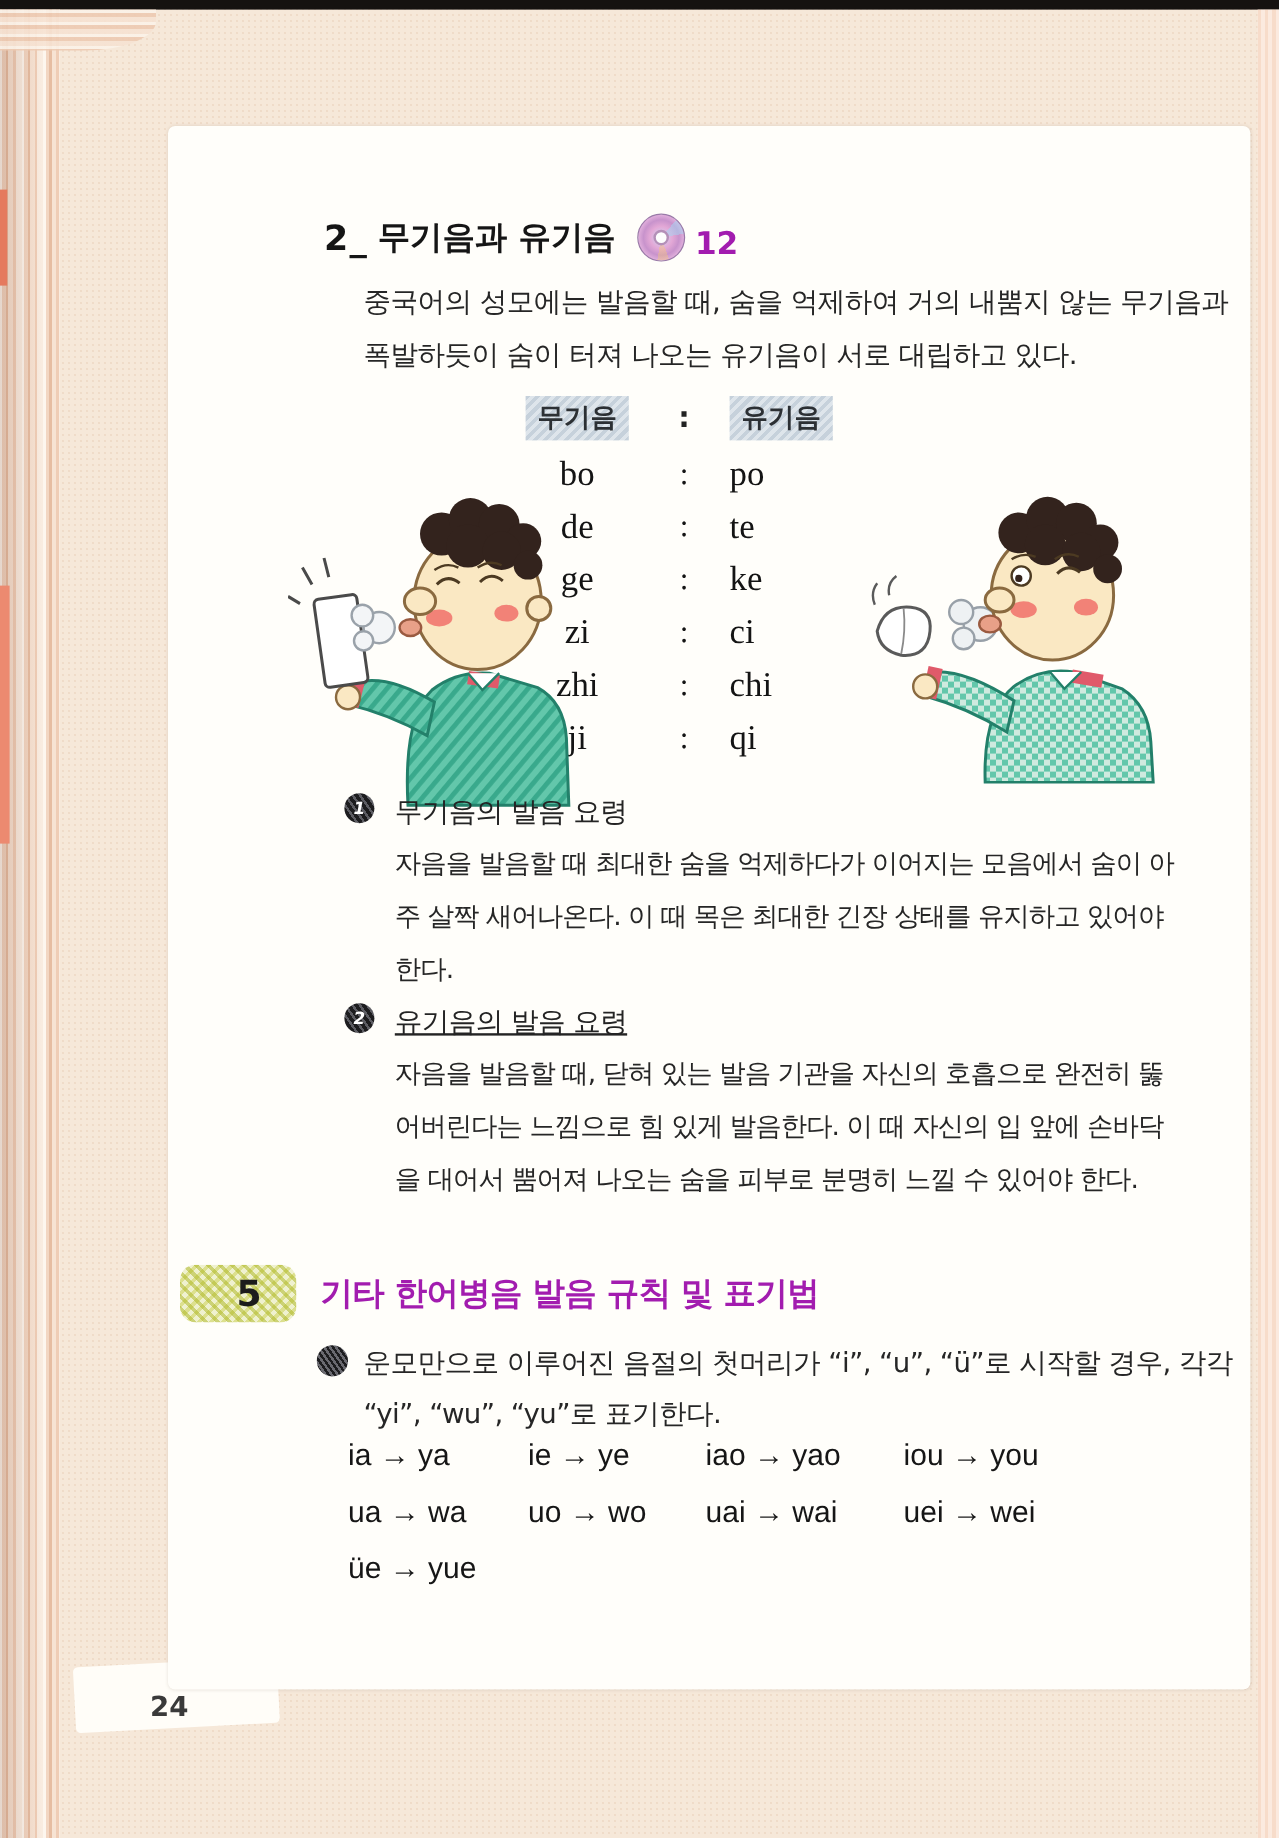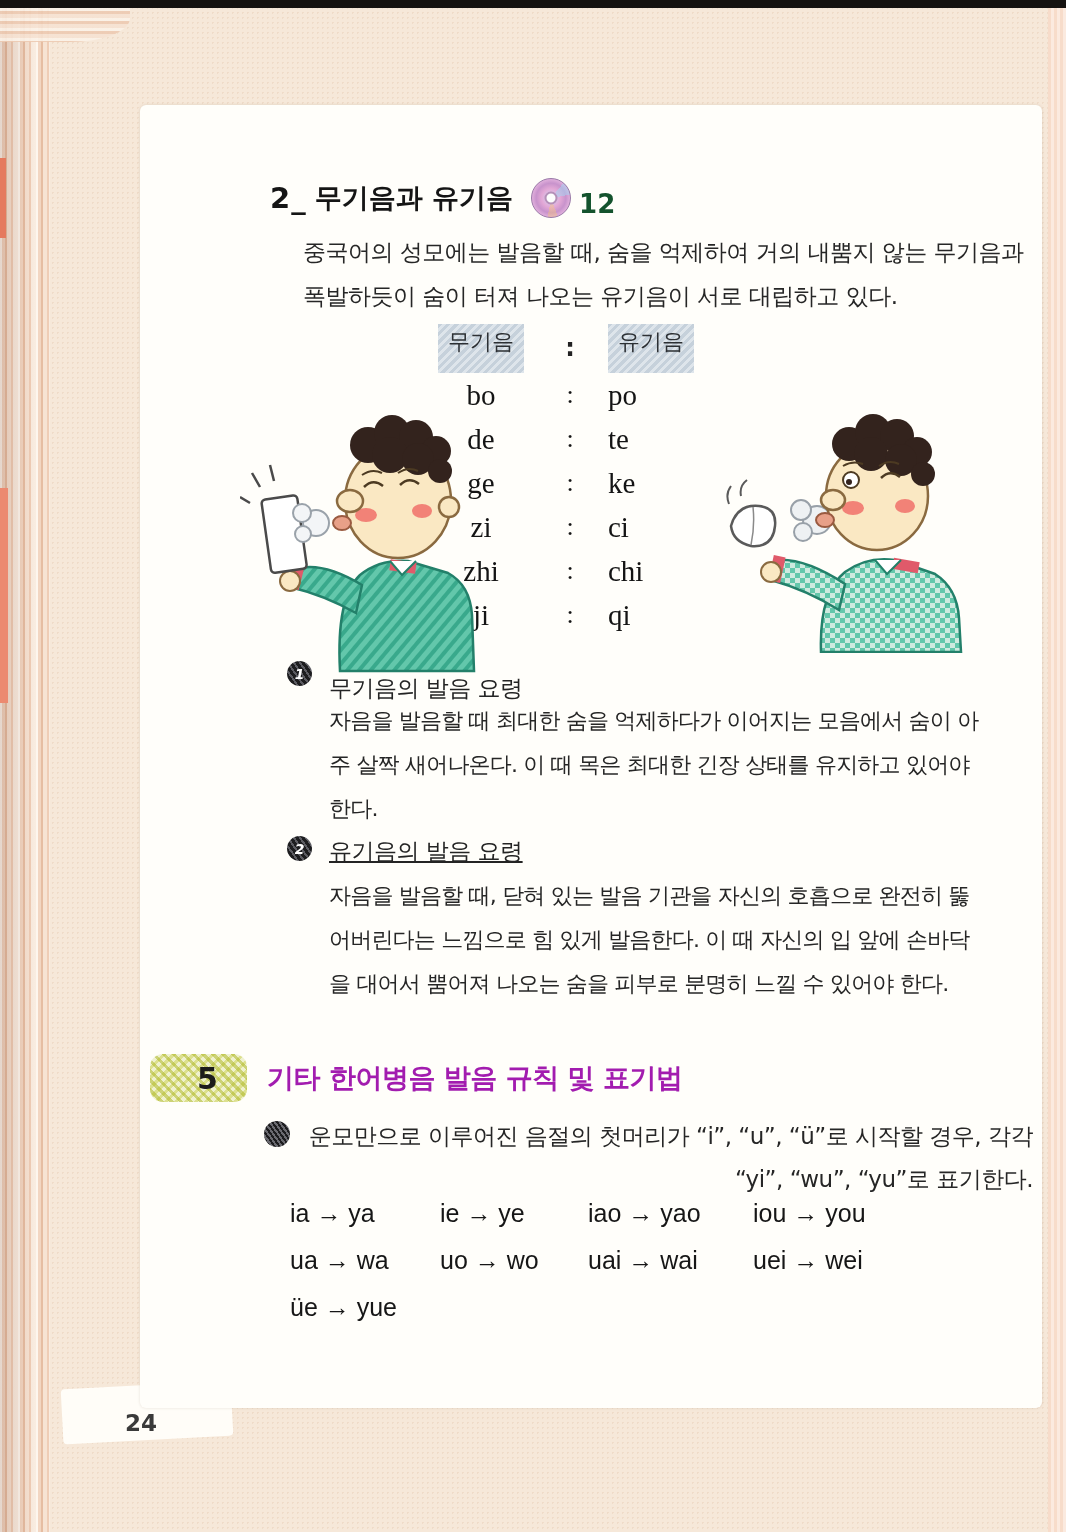--- a/index.html
+++ b/index.html
@@ -59,38 +59,38 @@
       conic-gradient(from 40deg, rgba(168,210,240,.55) 0 40deg, rgba(0,0,0,0) 40deg 120deg,
                      rgba(245,200,120,.4) 120deg 150deg, rgba(0,0,0,0) 150deg),
       radial-gradient(circle at 50% 50%, #ffffff 0 13%, #d9c2e8 16%, #e3a8d6 35%, #c893cc 55%, #e7b6e0 75%, #d9a2cf 100%);
     border:1px solid #9a7aa8; position:relative;
   }
   .cd-icon::after {
     content:""; position:absolute; left:50%; top:50%; width:9px; height:9px;
     transform:translate(-50%,-50%); border-radius:50%;
     background:#fdfdfd; border:2px solid #b490b8;
   }
-  .track-num { font-size:26px; font-weight:bold; color:#14532d;margin-top:12px; }
+  .track-num { font-size:26px; font-weight:bold; color:#a21caf;margin-top:12px; }
 
   
   .intro {
     position:absolute; left:163px; top:125px; width:730px;
     font-size:23px; line-height:44px; color:#262626; letter-spacing:-0.5px;
   }
 
   
   .ctable { position:absolute; left:290px; top:222px; width:280px; }
   .ctable .row { display:flex; align-items:center; height:44px; }
   .ctable .c1 { width:102px; text-align:center; }
   .ctable .cm { width:76px; text-align:center; }
   .ctable .c2 { width:102px; text-align:left; }
   .ctable .hrow { height:42px; margin-bottom:4px; }
   .hl {
-    display:inline-block; padding:3px 10px 16px;
-    font-size:22px; font-weight:normal; color:#2c3034;
+    display:inline-block; padding:3px 10px 4px;
+    font-size:22px; font-weight:bold; color:#2c3034;
     background:repeating-linear-gradient(135deg, #c6d1db 0 3px, #dee5eb 3px 6px);
   }
   .hcolon { font-size:24px; font-weight:bold; color:#222; }
   .py { font-family:"Liberation Serif", serif; font-size:29px; color:#141414; }
   .pcolon { font-family:"Liberation Serif", serif; font-size:26px; color:#141414; }
 
   
   .bullet-num {
     position:absolute; width:25px; height:25px; border-radius:50%;
     background:repeating-linear-gradient(55deg, #1d1d1f 0 3px, #5c5c62 3px 5px);
@@ -116,21 +116,21 @@
   .sec5-title {
     position:absolute; left:127px; top:955px;
     font-size:27px; font-weight:bold; color:#a21caf; letter-spacing:-0.5px;
   }
   .bullet-plain {
     position:absolute; left:124px; top:1016px; width:26px; height:26px; border-radius:50%;
     background:repeating-linear-gradient(55deg, #1d1d1f 0 2px, #6a6a70 2px 4px);
   }
   .rule-text {
     position:absolute; left:163px; top:1010px; width:730px;
-    font-size:23px; line-height:43px; color:#262626; letter-spacing:-0.5px;text-align:right;
+    font-size:23px; line-height:43px; color:#262626; letter-spacing:-0.5px;
   }
 
   
   .examples {
     position:absolute; left:150px; top:1085px; width:660px;
     display:grid; grid-template-columns:150px 148px 165px 1fr;
     grid-auto-rows:47px; align-items:center;
     font-family:Liberation Sans, sans-serif; font-size:25px; color:#161616;
   }
 
@@ -303,21 +303,21 @@
 
       <ellipse cx="108" cy="92" rx="12" ry="10" fill="#fae8c3" stroke="#8a6a40" stroke-width="2.5"></ellipse>
       <ellipse cx="100" cy="112" rx="9" ry="7" fill="#e8a088" stroke="#9a5a40" stroke-width="2"></ellipse>
 
       <path d="M150 152 L162 166 L176 152" fill="#fff" stroke="#23806a" stroke-width="2"></path>
     </svg>
 
     <div class="bullet-num" style="left:147px; top:556px;">
       <span>1</span>
     </div>
-    <div class="note-title" style="left:189px; top:556px;margin-top:12px;">무기음의 발음 요령</div>
+    <div class="note-title" style="left:189px; top:556px;">무기음의 발음 요령</div>
     <div class="note-body" style="left:189px; top:594px;">
       <div>자음을 발음할 때 최대한 숨을 억제하다가 이어지는 모음에서 숨이 아</div>
       <div>주 살짝 새어나온다. 이 때 목은 최대한 긴장 상태를 유지하고 있어야</div>
       <div>한다.</div>
     </div>
 
     <div class="bullet-num" style="left:147px; top:731px;">
       <span>2</span>
     </div>
     <div class="note-title" style="left:189px; top:731px;text-decoration:underline;">유기음의 발음 요령</div>

